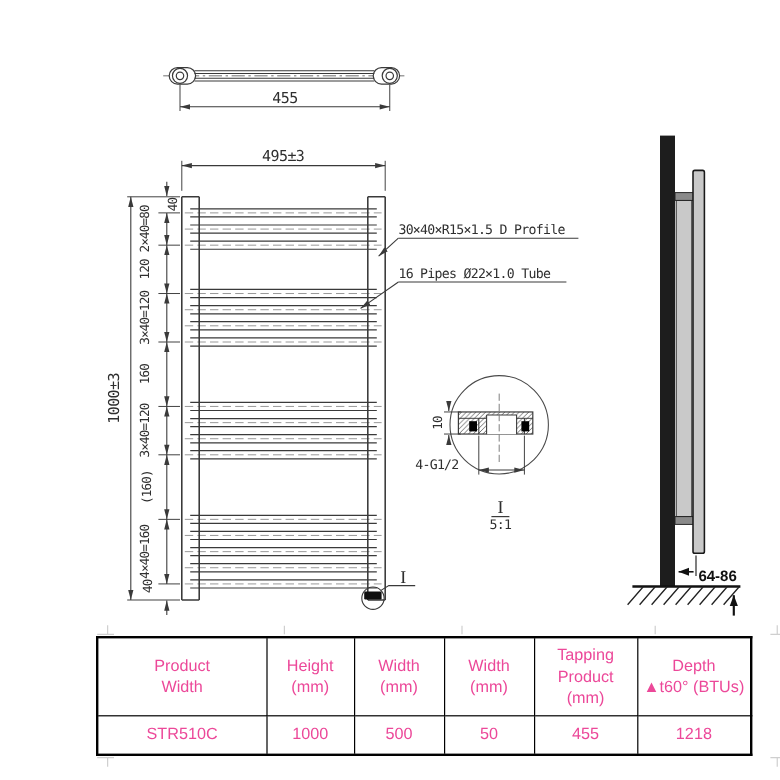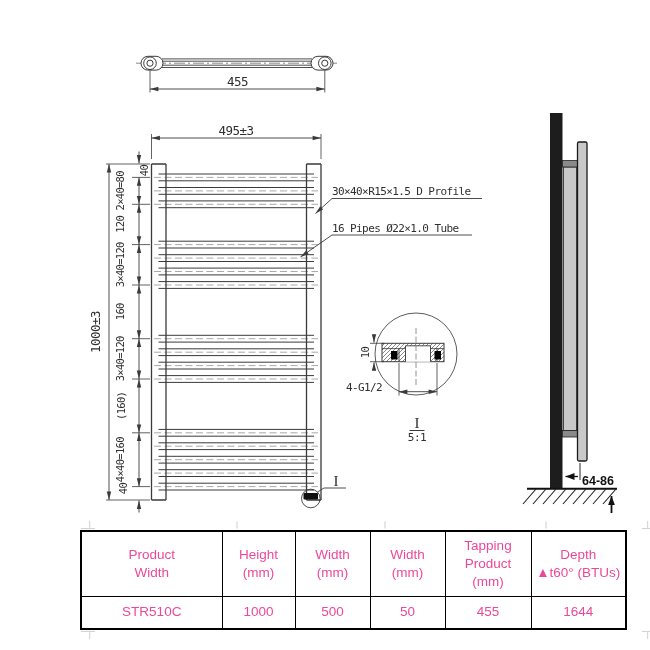--- a/index.html
+++ b/index.html
@@ -221,18 +221,18 @@
       <span>Depth</span>
             <span>▲t60° (BTUs)</span>
     </td>
   </tr>
   <tr class="val">
     <td>STR510C</td>
     <td>1000</td>
     <td>500</td>
     <td>50</td>
     <td>455</td>
-    <td>1644</td>
+    <td>1218</td>
   </tr>
 </tbody>
     </table>
 
 </div>
 
 </body></html>

